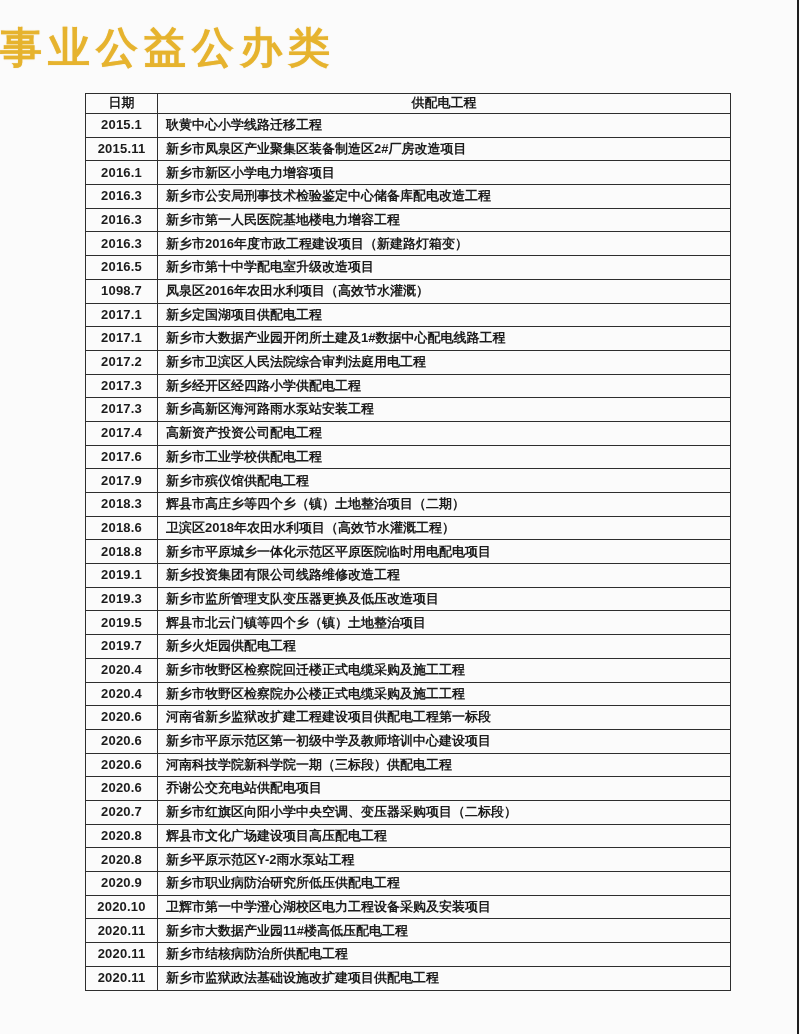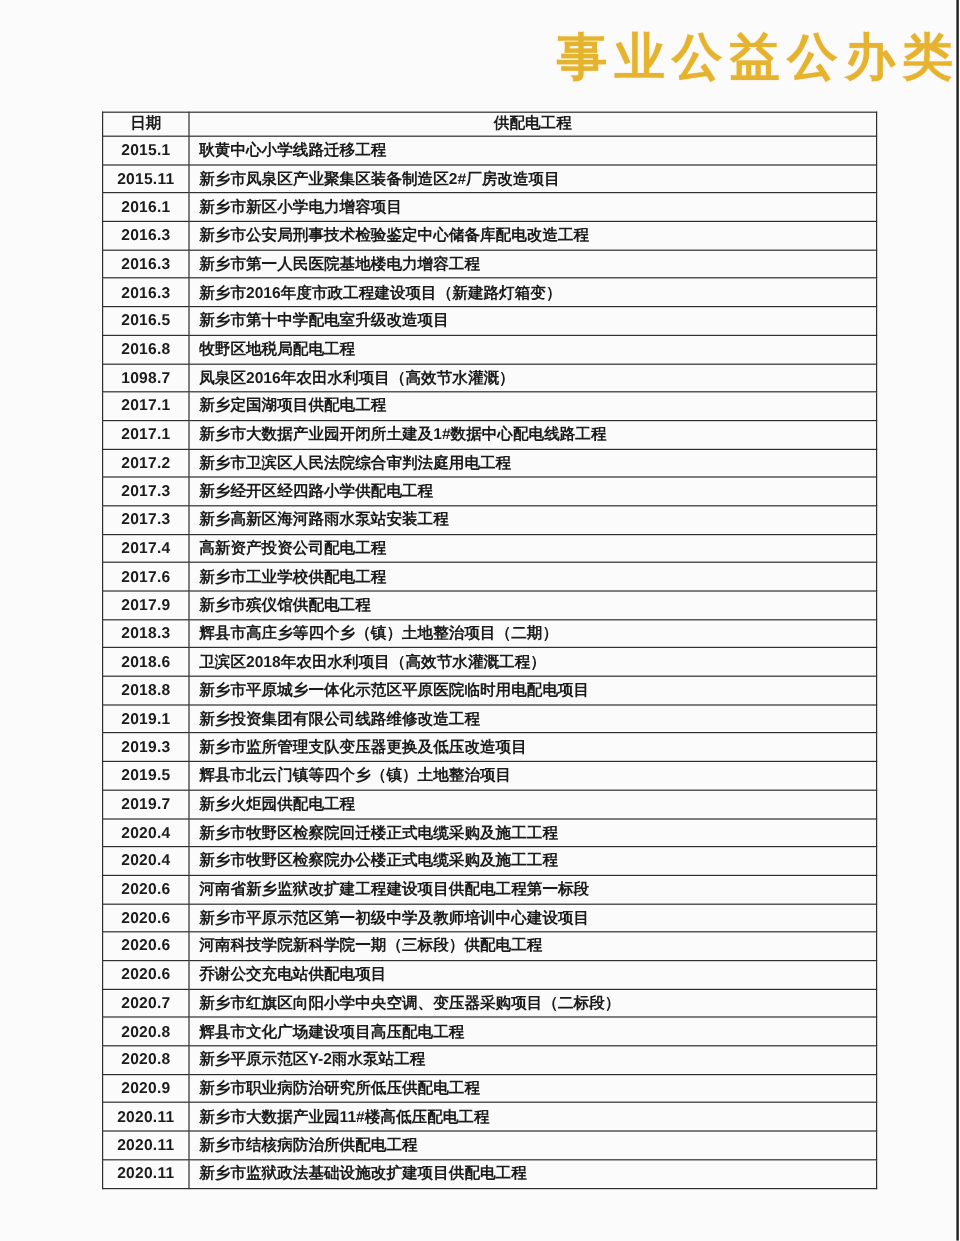--- a/index.html
+++ b/index.html
@@ -11,21 +11,21 @@
     overflow: hidden;
   }
   .page {
     position: relative;
     width: 800px; height: 1034px;
   }
   .page-title {
     position: absolute;
     top: 20px; left: 0;
     width: 100%;
-    text-align: right;
+    text-align: left;
     font-size: 42px;
     font-weight: 900;
     letter-spacing: 6px;
     color: #e6b32e;
     text-shadow: 0 0 1px rgba(230,179,46,.6);
     white-space: nowrap;
   }
   .table-wrap {
     position: absolute;
     left: 85px; top: 93px;
@@ -119,24 +119,20 @@
             <td class="date-cell">2016.3</td>
             <td class="name-cell">新乡市2016年度市政工程建设项目（新建路灯箱变）</td>
           </tr>
 
 
           <tr>
             <td class="date-cell">2016.5</td>
             <td class="name-cell">新乡市第十中学配电室升级改造项目</td>
           </tr>
 
-          <tr>
-            <td class="date-cell">2016.8</td>
-            <td class="name-cell">牧野区地税局配电工程</td>
-          </tr>
 
           <tr>
             <td class="date-cell">1098.7</td>
             <td class="name-cell">凤泉区2016年农田水利项目（高效节水灌溉）</td>
           </tr>
 
           <tr>
             <td class="date-cell">2017.1</td>
             <td class="name-cell">新乡定国湖项目供配电工程</td>
           </tr>
@@ -256,20 +252,24 @@
           <tr>
             <td class="date-cell">2020.8</td>
             <td class="name-cell">新乡平原示范区Y-2雨水泵站工程</td>
           </tr>
 
           <tr>
             <td class="date-cell">2020.9</td>
             <td class="name-cell">新乡市职业病防治研究所低压供配电工程</td>
           </tr>
 
+          <tr>
+            <td class="date-cell">2020.10</td>
+            <td class="name-cell">卫辉市第一中学澄心湖校区电力工程设备采购及安装项目</td>
+          </tr>
 
           <tr>
             <td class="date-cell">2020.11</td>
             <td class="name-cell">新乡市大数据产业园11#楼高低压配电工程</td>
           </tr>
 
           <tr>
             <td class="date-cell">2020.11</td>
             <td class="name-cell">新乡市结核病防治所供配电工程</td>
           </tr>

